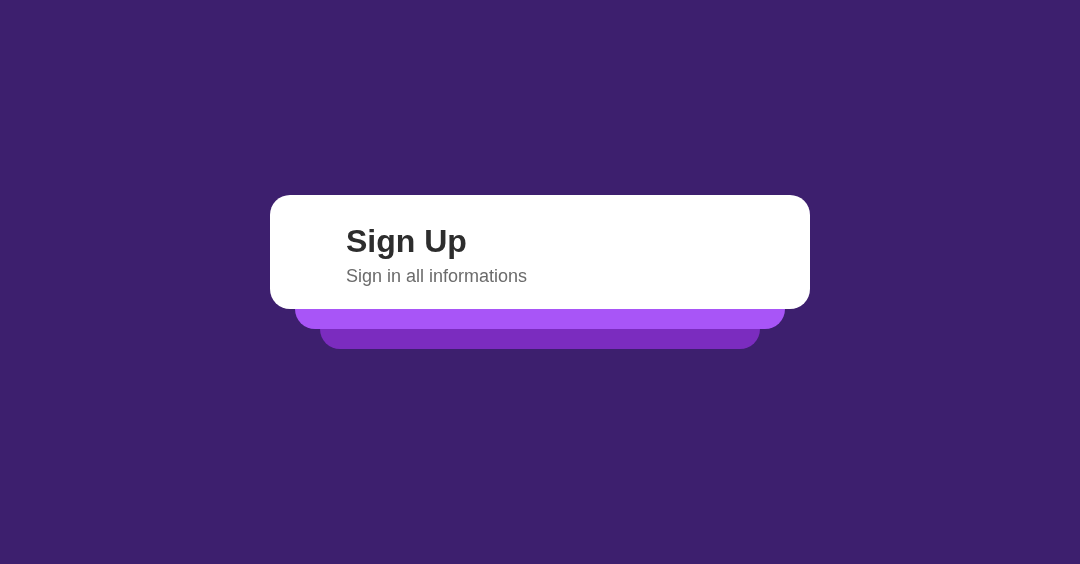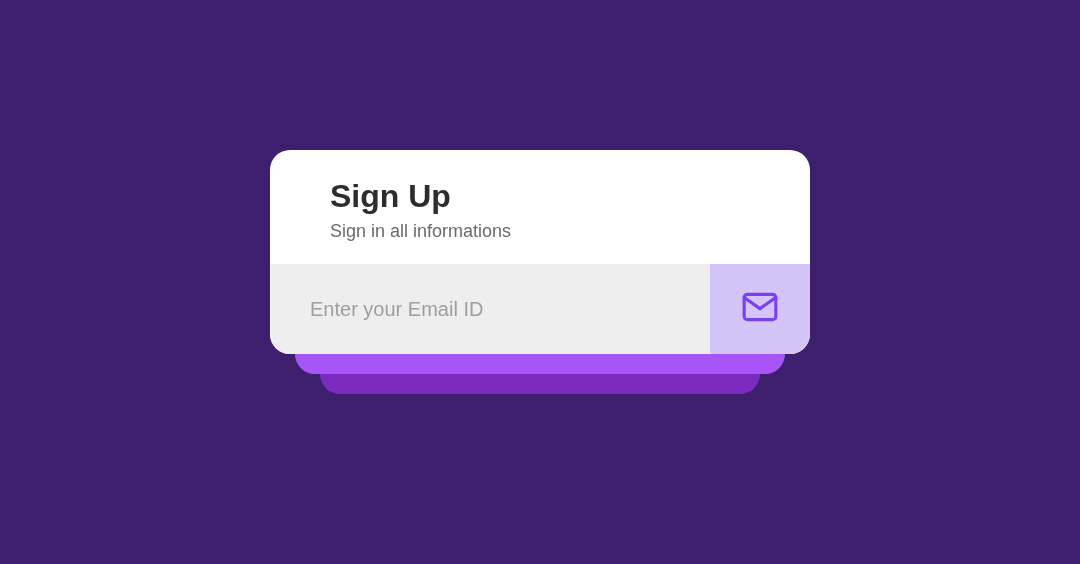--- a/index.html
+++ b/index.html
@@ -49,20 +49,21 @@
     .card {
       position: relative;
       background-color: #ffffff;
       border-radius: 20px;
       overflow: hidden;
       z-index: 3;
     }
     
     .card-header {
       padding: 28px 40px 22px 60px;
+      margin-left: 16px;
     }
     
     .title {
       font-size: 32px;
       font-weight: 700;
       color: #2d2d2d;
       margin-bottom: 6px;
     }
     
     .subtitle {
@@ -113,25 +114,14 @@
 <body>
 
 <div class="card-stack">
   <div class="shadow-card-2"></div>
   <div class="shadow-card-1"></div>
   <div class="card">
     <div class="card-header">
       <h1 class="title">Sign Up</h1>
       <p class="subtitle">Sign in all informations</p>
     </div>
-    <div class="input-row">
-      <input type="email" class="email-input" placeholder="Enter your Email ID" style="">
-      <div class="icon-box">
-        <span>
-          <svg viewBox="0 0 24 24">
-            <rect x="2" y="4" width="20" height="16" rx="2"></rect>
-            <polyline points="2,6 12,13 22,6"></polyline>
-          </svg>
-        </span>
-      </div>
-    </div>
   </div>
 </div>
 
 </body></html>

